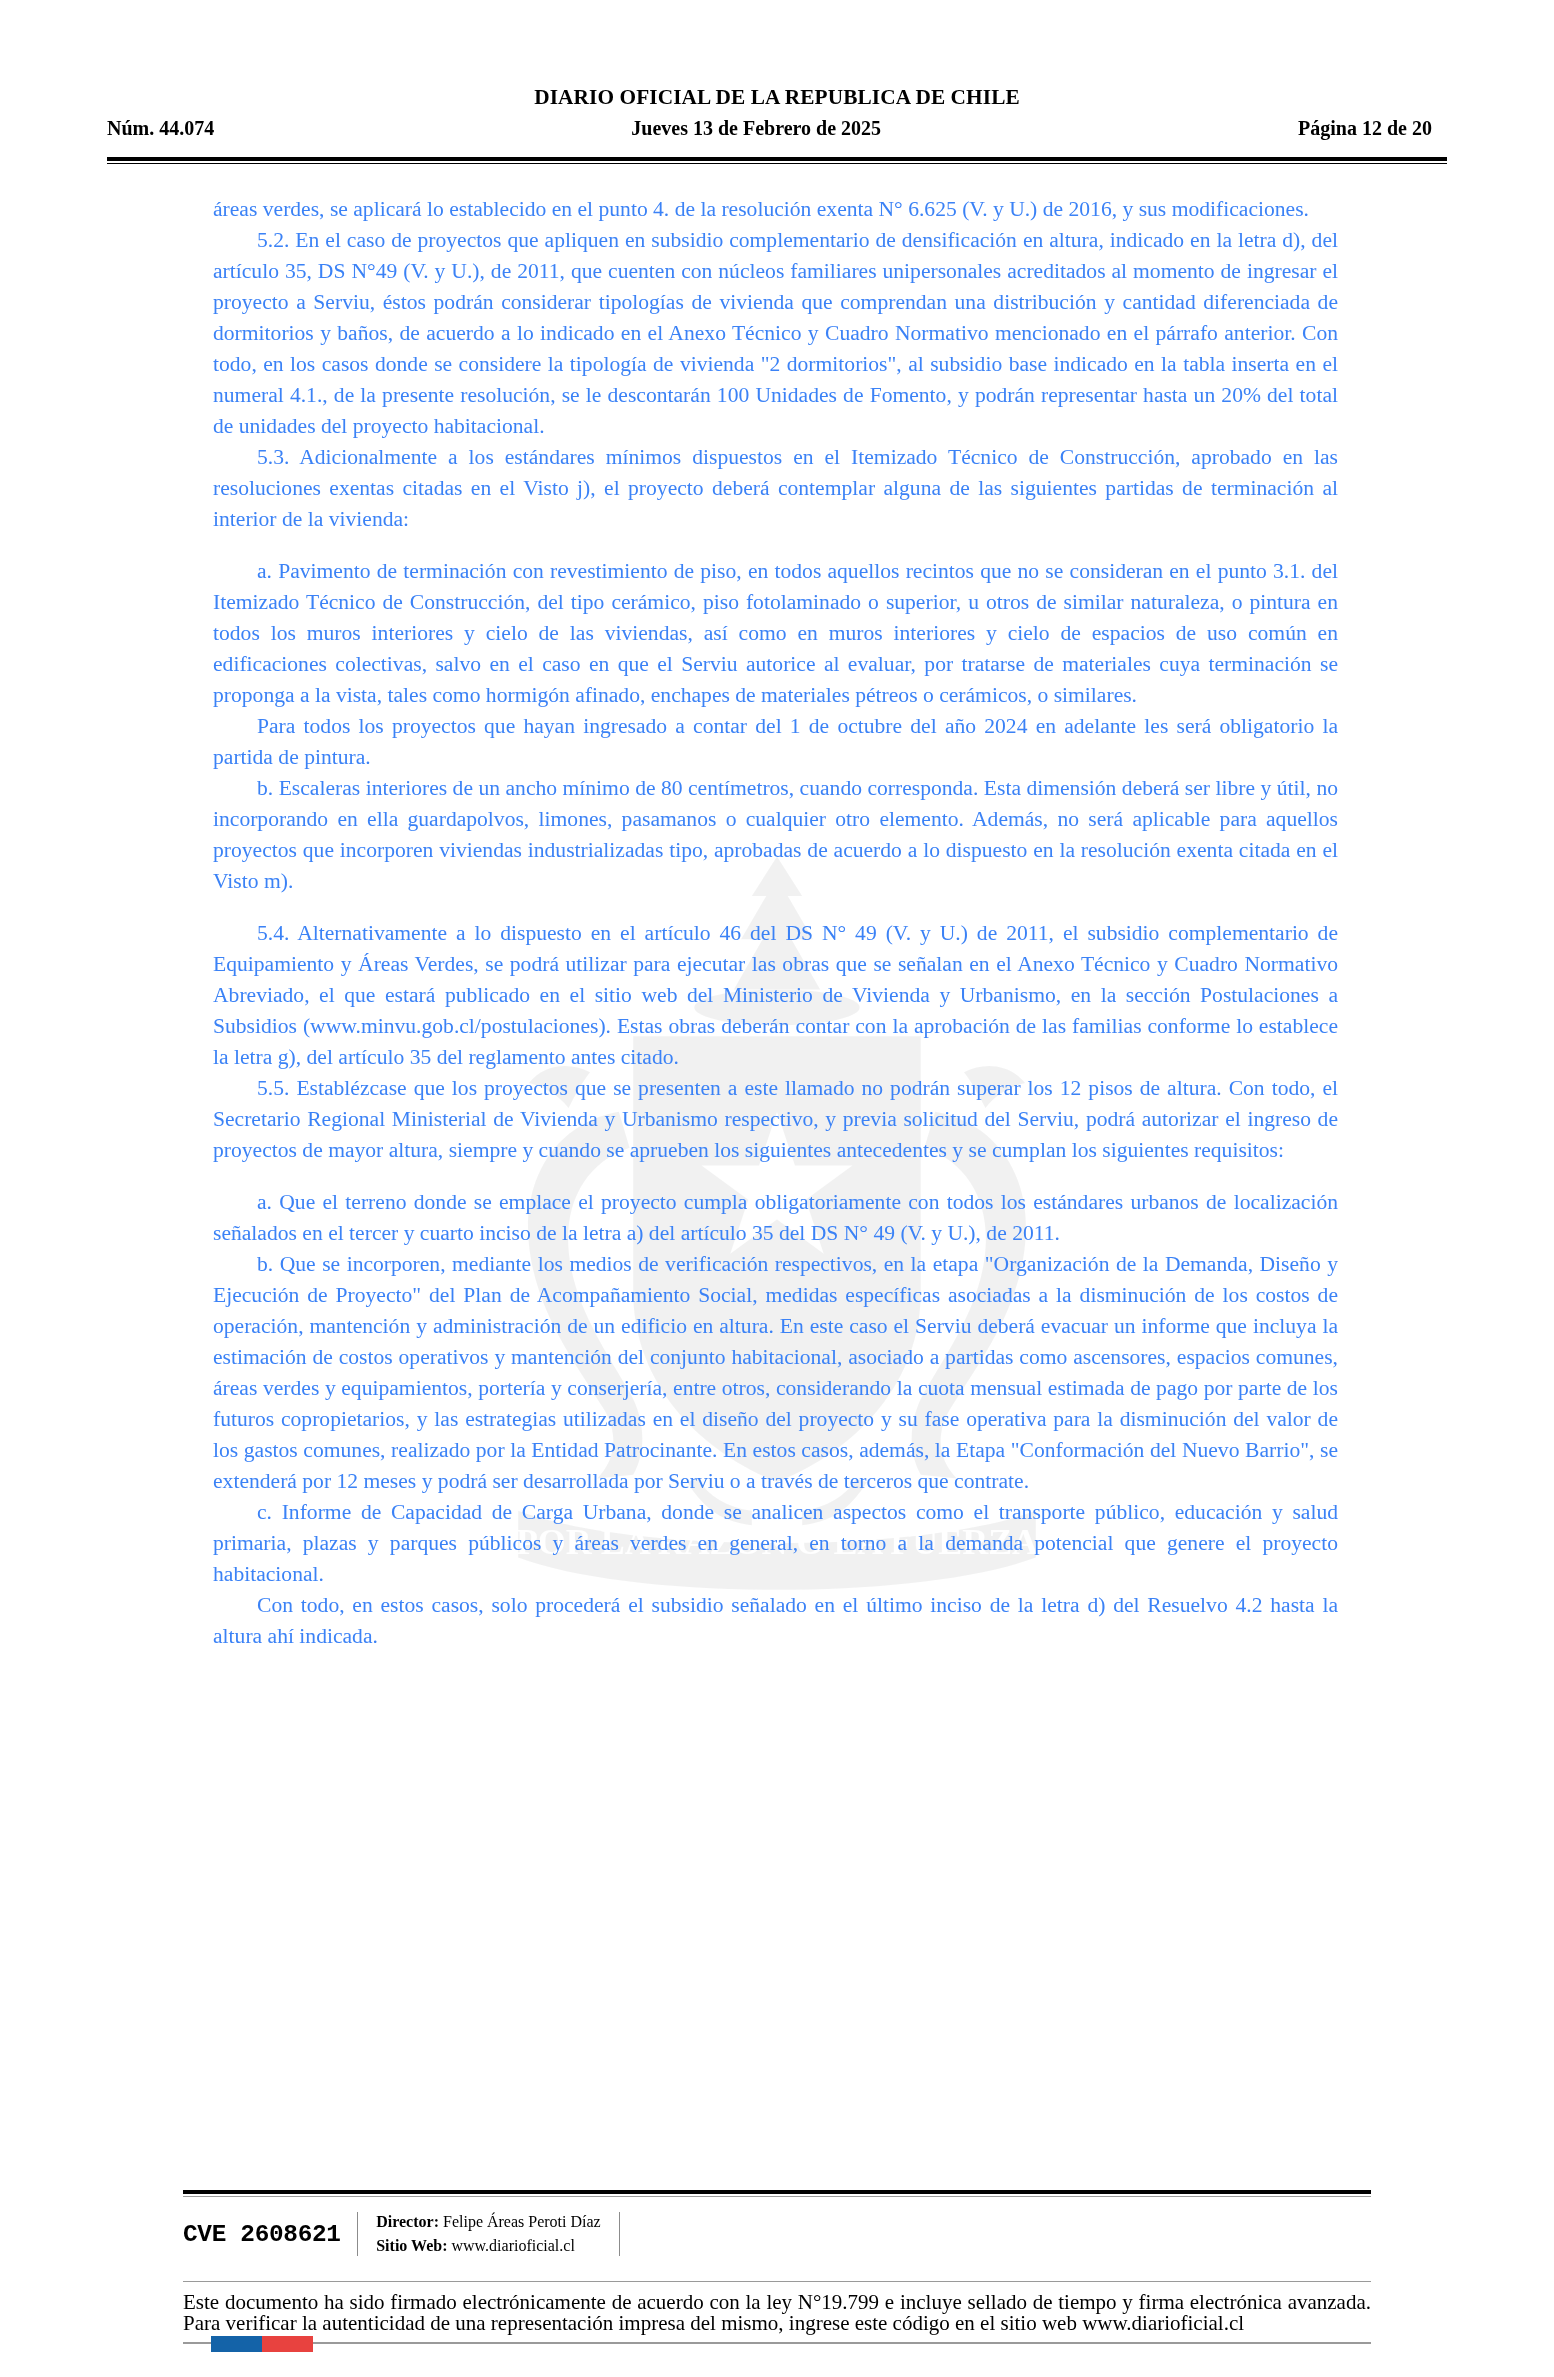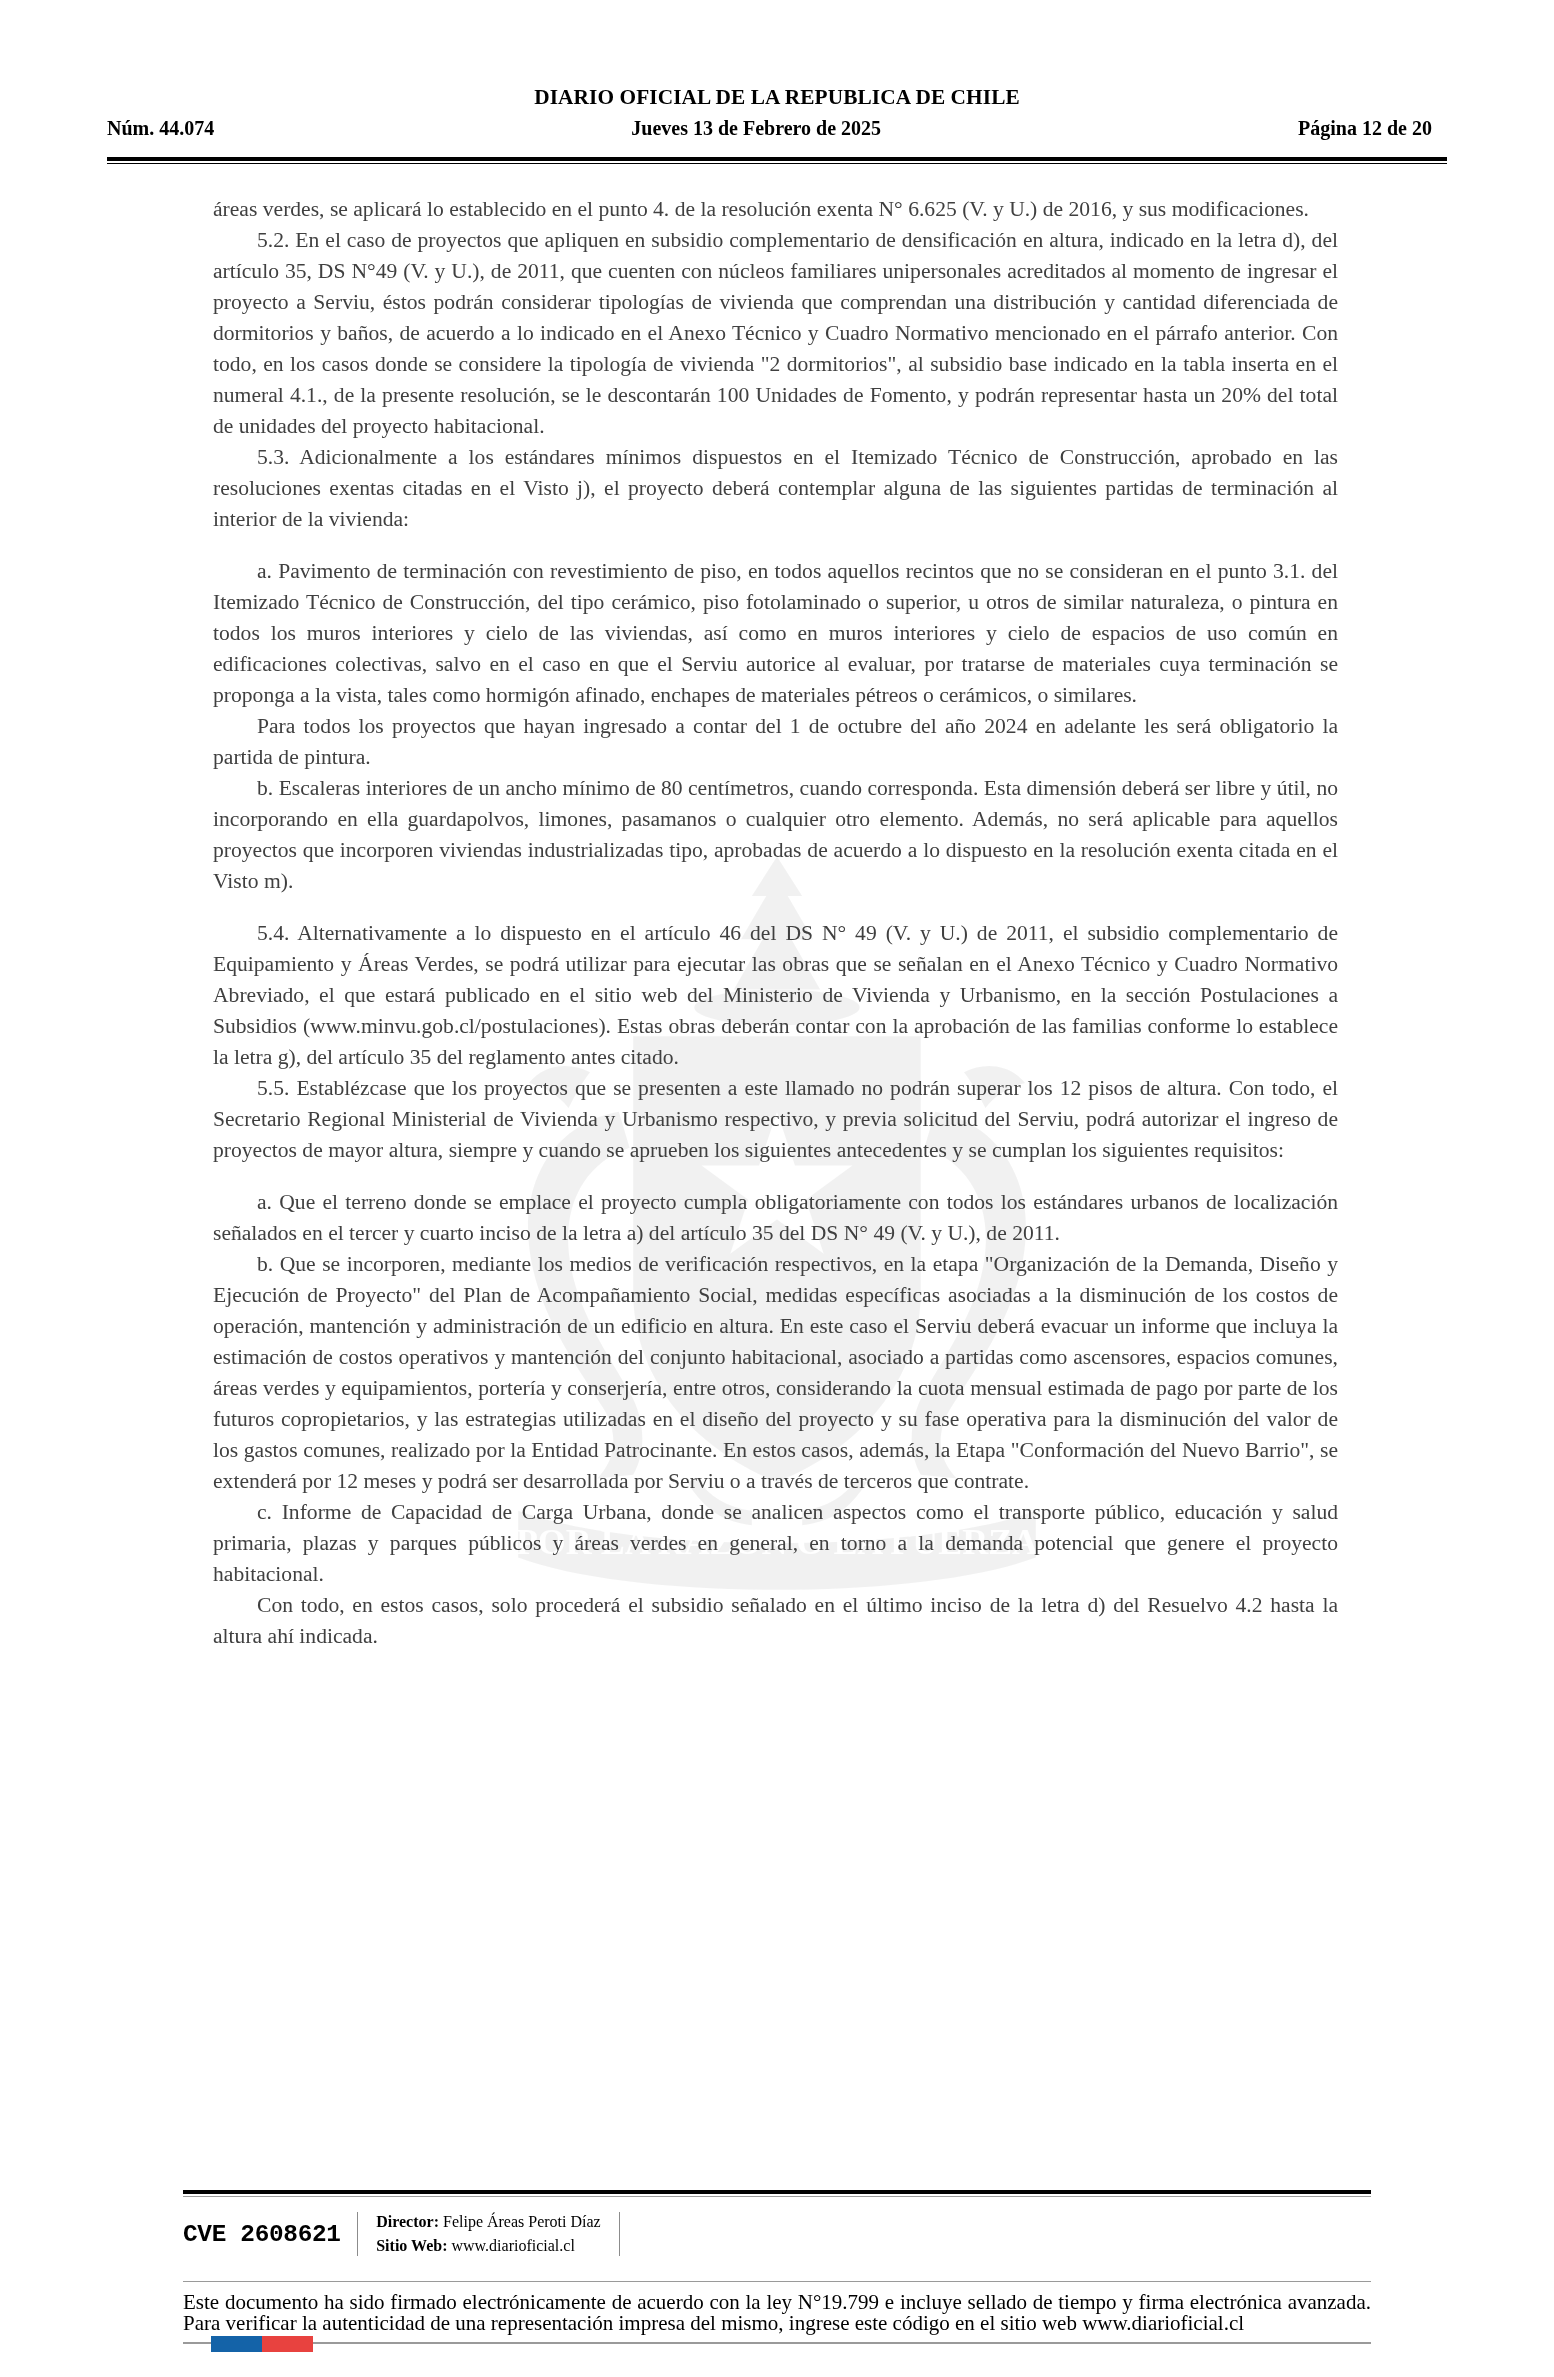--- a/index.html
+++ b/index.html
@@ -93,21 +93,21 @@
     width: 1125px;
     z-index: 1;
   }
   .body-col p {
     margin: 0;
     font-size: 21.6px;
     line-height: 31px;
     text-align: justify;
     text-justify: inter-word;
     hyphens: none;
-    color: #404040;
+    color: #3b82f6;
   }
   p.indent { text-indent: 44px; }
   p.noindent { text-indent: 0; }
   .gap-md { height: 21px; }
 
   
   .rule-foot {
     position: absolute;
     left: 183px;
     right: 183px;

